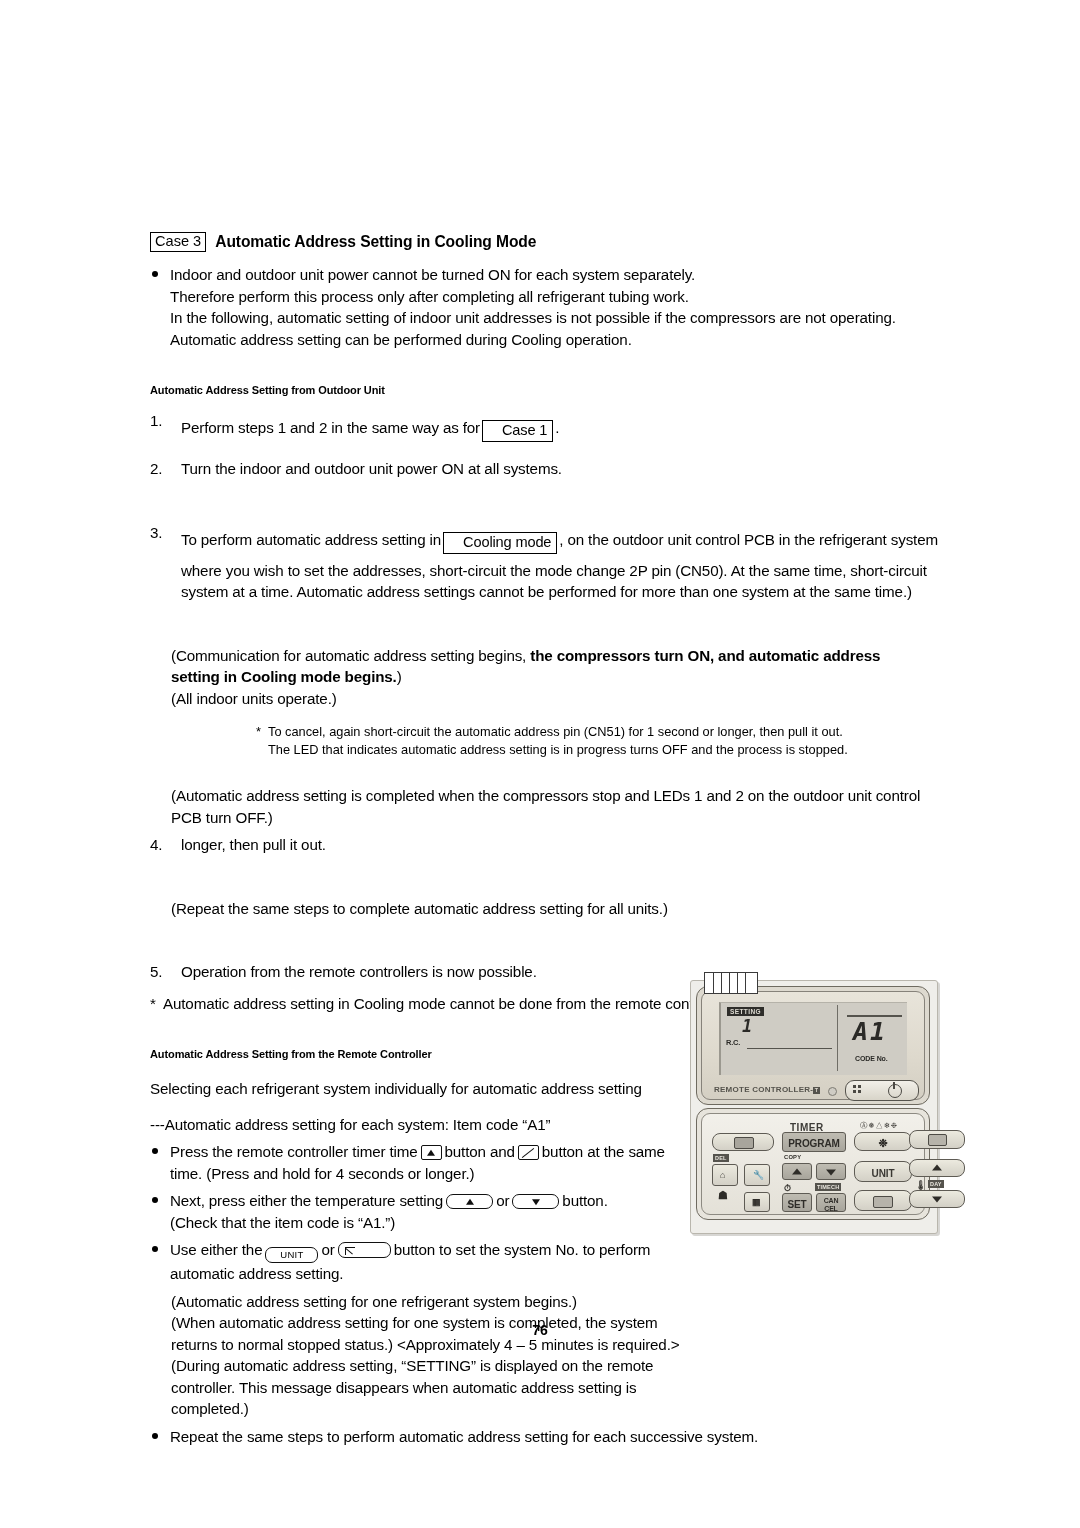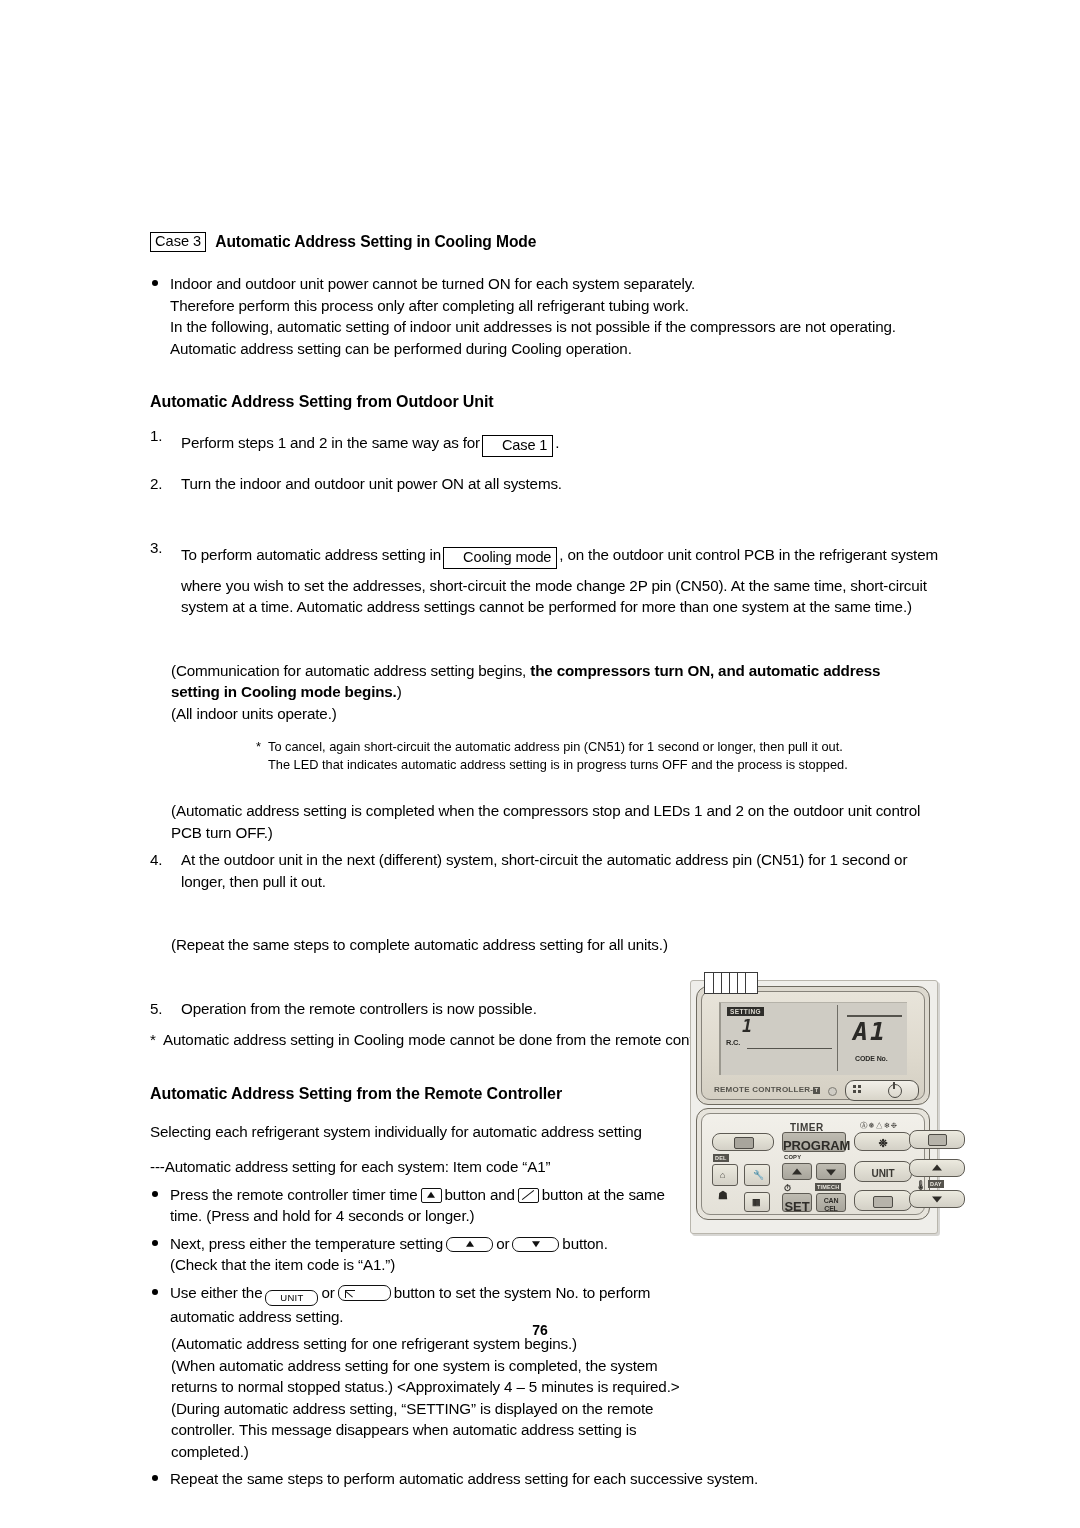--- a/index.html
+++ b/index.html
@@ -34,21 +34,21 @@
     line-height: 21.5px;
     letter-spacing: -0.15px;
   }
   .bold { font-weight: bold; }
 
   
   .title-row {
     display: flex;
     align-items: center;
     gap: 9px;
-    margin-bottom: 21px;
+    margin-bottom: 12px;
   }
   .boxlabel {
     display: inline-block;
     border: 1px solid #000;
     padding: 0px 4px 1px 4px;
     font-size: 14.6px;
     line-height: 17px;
     white-space: nowrap;
     background: #fff;
   }
@@ -93,21 +93,21 @@
   }
   .star-row .star {
     position: absolute;
     left: 0;
     top: 0;
     font-size: 15.2px;
     line-height: 21.5px;
   }
 
   .sub-head {
-    font-size: 16px;
+    font-size: 11px;
     font-weight: bold;
     letter-spacing: -0.1px;
   }
 
   .indent-para {
     padding-left: 21px;
   }
   .deep-note {
     padding-left: 118px;
     position: relative;
@@ -460,21 +460,21 @@
   .bt-tri-up, .bt-tri-dn {
     position: absolute;
     left: 50%; top: 50%;
     width: 0; height: 0;
     border-left: 5px solid transparent;
     border-right: 5px solid transparent;
   }
   .bt-tri-up { border-bottom: 6.5px solid #2e2c28; transform: translate(-50%,-60%); }
   .bt-tri-dn { border-top: 6.5px solid #2e2c28; transform: translate(-50%,-40%); }
   .glyph-small { font-size: 9px; line-height: 1; color:#2e2c28; }
-  .label-sm { font-size: 13px; letter-spacing: -0.1px; line-height: 1; }
+  .label-sm { font-size: 10px; letter-spacing: -0.1px; line-height: 1; }
   .label-xs { font-size: 7px; letter-spacing: -0.2px; line-height: 7.5px; }
 </style>
 </head>
 <body>
 
 <div class="page">
 
   <div class="content">
 
     <div class="title-row">
@@ -537,21 +537,20 @@
 
     <div class="indent-para t">
       <div>(Automatic address setting is completed when the compressors stop and LEDs 1 and 2 on the outdoor unit control</div>
       <div>PCB turn OFF.)</div>
     </div>
 
     <div class="sp6"></div>
 
     <div class="num-row t">
       <span class="num">4.</span>
-      <div>At the outdoor unit in the next (different) system, short-circuit the automatic address pin (CN51) for 1 second or</div>
       <div>longer, then pull it out.</div>
     </div>
 
     <div class="sp42"></div>
 
     <div class="indent-para t">(Repeat the same steps to complete automatic address setting for all units.)</div>
 
     <div class="sp42"></div>
 
     <div class="num-row t">

